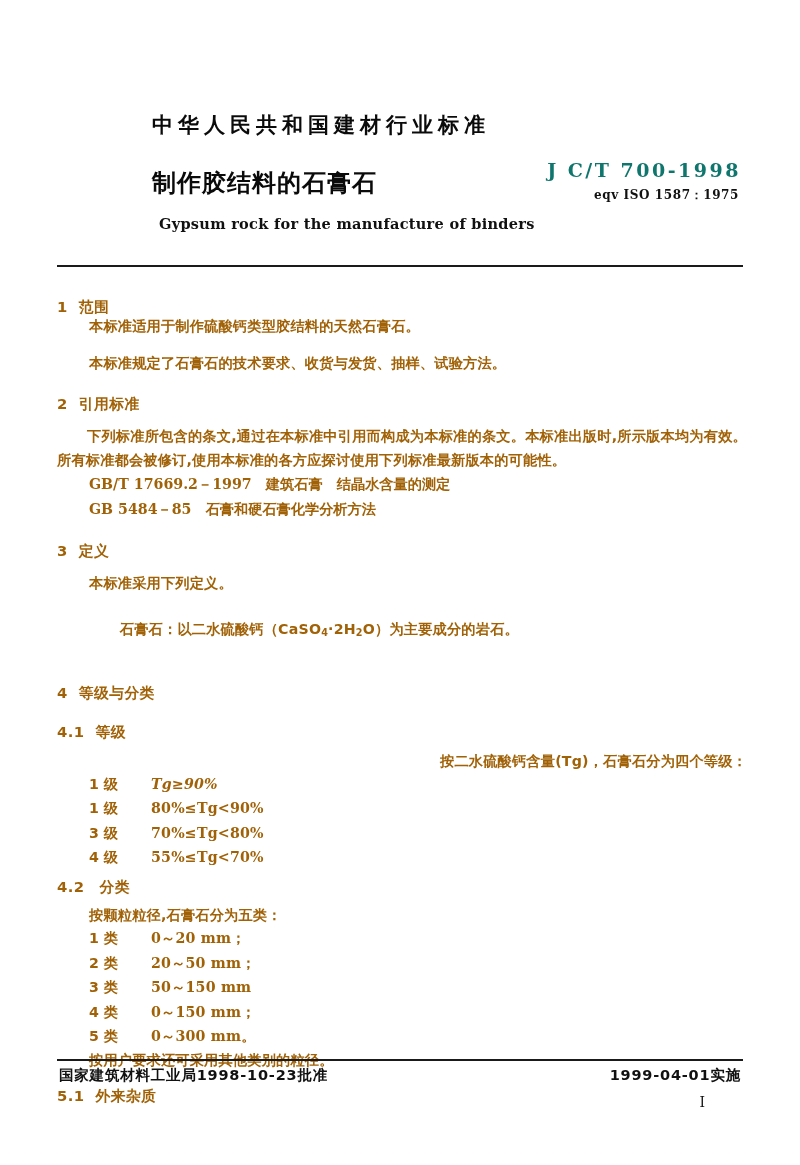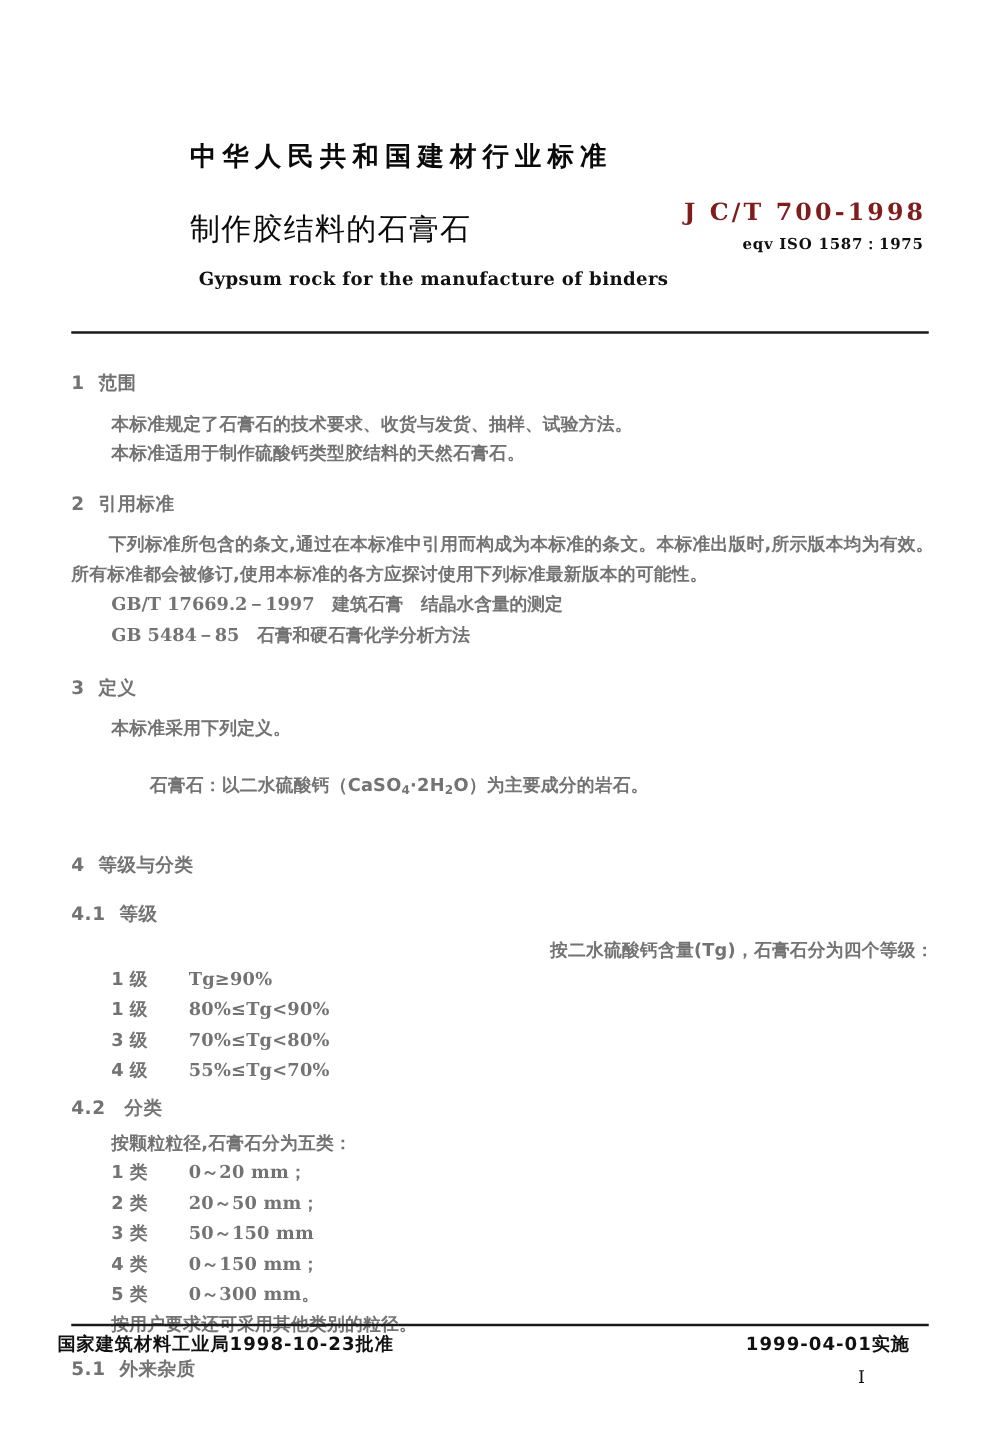--- a/index.html
+++ b/index.html
@@ -44,21 +44,21 @@
   .title-row {
     position: relative;
     margin-top: 18px;
     height: 92px;
   }
   .doc-title {
     position: absolute;
     left: 95px;
     top: 10px;
     font-size: 24px;
-    font-weight: normal;
+    font-weight: bold;
     letter-spacing: 1px;
     color: #0a0a0a;
   }
   .doc-subtitle {
     position: absolute;
     left: 102px;
     top: 58px;
     font-size: 14.5px;
     font-weight: bold;
     font-family: "DejaVu Serif", "Liberation Serif", serif;
@@ -66,21 +66,21 @@
     color: #111;
   }
   .std-number {
     position: absolute;
     right: 2px;
     top: 2px;
     font-size: 19px;
     font-weight: bold;
     font-family: "DejaVu Serif", "Liberation Serif", serif;
     letter-spacing: 2.5px;
-    color: #7f1d1d;
+    color: #0f766e;
     white-space: nowrap;
   }
   .std-equiv {
     position: absolute;
     right: 4px;
     top: 30px;
     font-size: 12px;
     font-weight: bold;
     font-family: "DejaVu Serif", "Liberation Serif", serif;
     letter-spacing: 0.6px;
@@ -106,21 +106,21 @@
   }
 
   
   .body-zone {
     position: absolute;
     left: 57px;
     top: 300px;
     width: 690px;
     font-size: 14.2px;
     line-height: 1.0;
-    color: #737373;
+    color: #a16207;
   }
 
   .sec-head {
     font-size: 14.8px;
     font-weight: bold;
     letter-spacing: 0.4px;
     margin: 0;
     white-space: pre;
   }
   .sec-head.level1 { margin-top: 22px; }
@@ -169,27 +169,28 @@
     width: 62px;
     flex: none;
     white-space: pre;
   }
   .list-row .val {
     white-space: pre;
     font-family: "DejaVu Serif", "Liberation Serif", serif;
     letter-spacing: 0.2px;
   }
   .ital {
+    font-style: italic;
     font-family: "DejaVu Serif", "Liberation Serif", serif;
   }
 
   
   .footer-zone {
     position: absolute;
-    left: 44px;
+    left: 57px;
     top: 1066px;
     width: 686px;
     height: 60px;
   }
   .footer-left {
     position: absolute;
     left: 2px;
     top: 0;
     font-size: 14.5px;
     font-weight: bold;
@@ -234,22 +235,22 @@
 
       <div class="std-equiv">eqv ISO 1587：1975</div>
     </div>
   </div>
 
   <div class="rule-top"></div>
 
   <div class="body-zone">
 
     <div class="sec-head level1" style="margin-top:0;">1  范围</div>
+    <div class="para hang">本标准适用于制作硫酸钙类型胶结料的天然石膏石。</div>
     <div class="para hang" style="margin-top:14px;">本标准规定了石膏石的技术要求、收货与发货、抽样、试验方法。</div>
-    <div class="para hang">本标准适用于制作硫酸钙类型胶结料的天然石膏石。</div>
 
     <div class="sec-head level1">2  引用标准</div>
     <div class="para justified" style="margin-top:12px;">下列标准所包含的条文,通过在本标准中引用而构成为本标准的条文。本标准出版时,所示版本均为有效。所有标准都会被修订,使用本标准的各方应探讨使用下列标准最新版本的可能性。</div>
     <div class="ref-line serif-num">GB/T 17669.2－1997　建筑石膏　结晶水含量的测定</div>
     <div class="ref-line serif-num">GB 5484－85　石膏和硬石膏化学分析方法</div>
 
     <div class="sec-head level1">3  定义</div>
     <div class="para hang" style="margin-top:14px;">本标准采用下列定义。</div>
     <div class="para hang">
       <span>石膏石：以二水硫酸钙（CaSO</span><sub>4</sub><span>·2H</span><sub>2</sub><span>O）为主要成分的岩石。</span>

